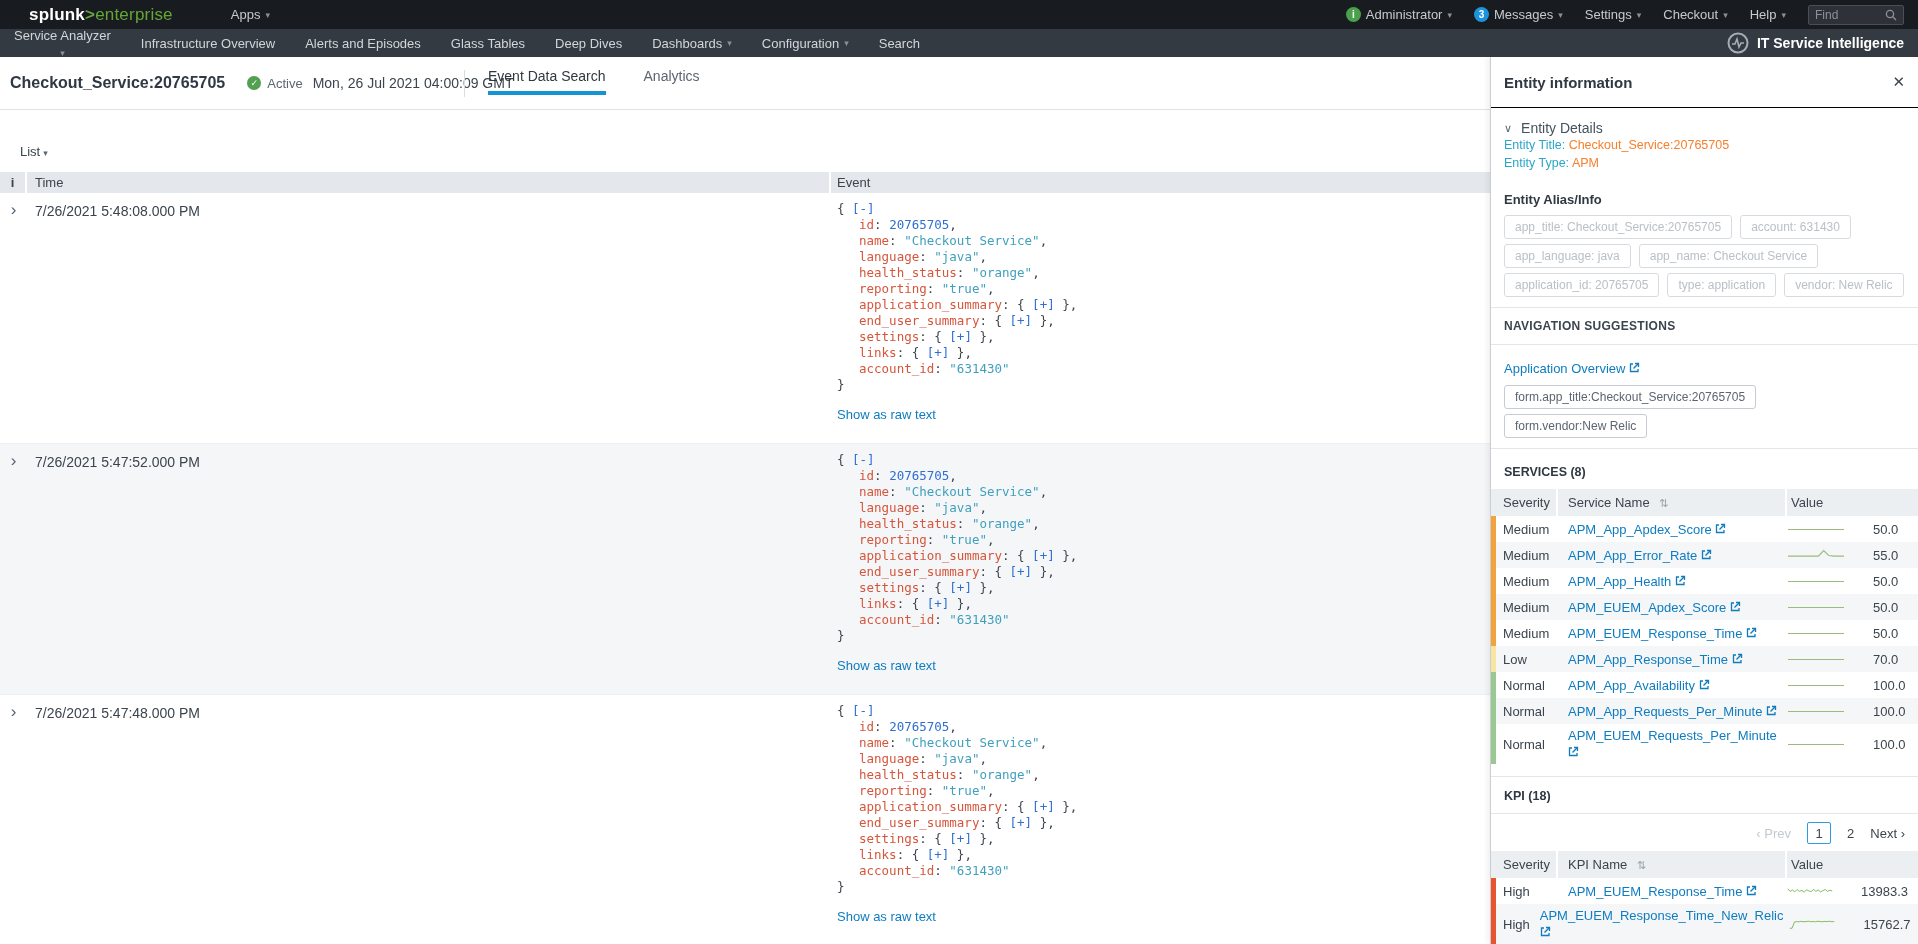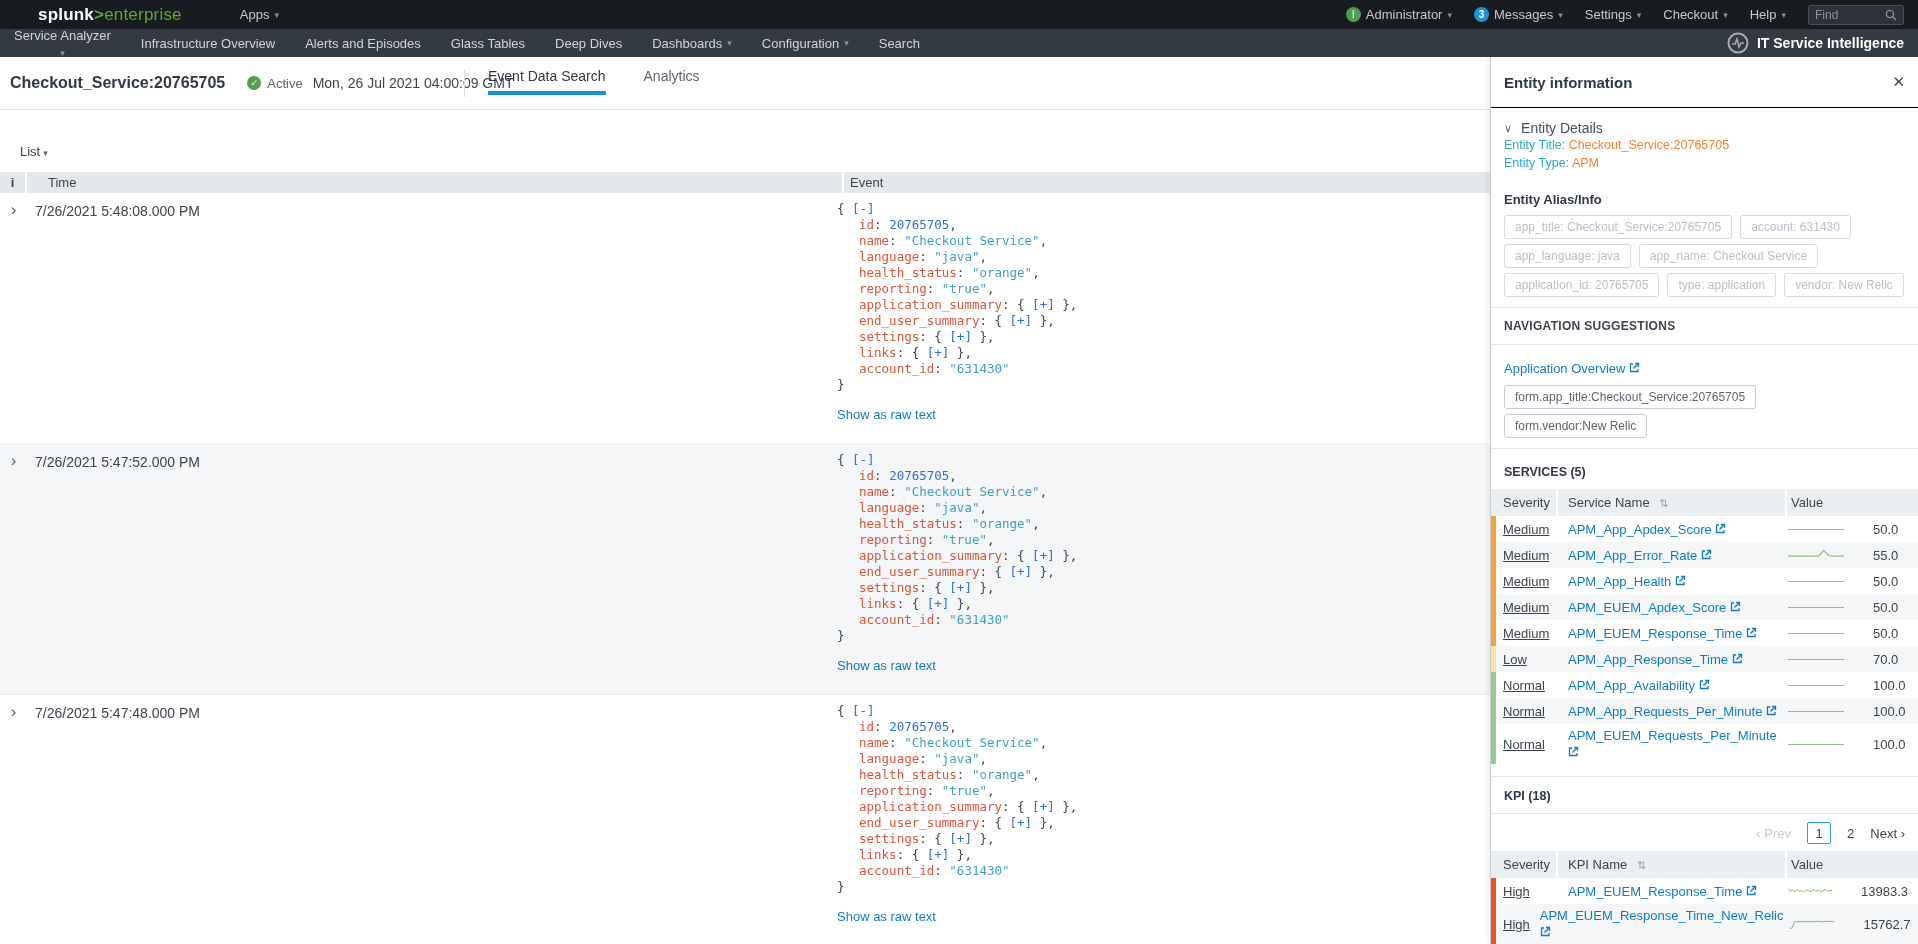--- a/index.html
+++ b/index.html
@@ -3,21 +3,21 @@
 <meta charset="utf-8">
 <style>
   * { margin:0; padding:0; box-sizing:border-box; }
   html,body { width:1918px; height:944px; overflow:hidden; background:#fff;
     font-family:"Liberation Sans", sans-serif; color:#3c444d; }
   .screen { position:relative; width:1918px; height:944px; }
 
   
   .nav1 { position:absolute; top:0; left:0; width:1918px; height:29px; background:#181b1f;
     display:flex; align-items:center; z-index:30; }
-  .logo { margin-left:38px; font-size:17px; letter-spacing:.2px; cursor:pointer; }
+  .logo { margin-left:29px; font-size:17px; letter-spacing:.2px; cursor:pointer; }
   .lg-splunk { color:#fff; font-weight:700; }
   .lg-gt { color:#65a637; font-weight:700; }
   .lg-ent { color:#65a637; font-weight:400; }
   .nav1-item { color:#c6cad0; font-size:13px; margin-left:58px; cursor:pointer; display:flex; align-items:center; gap:5px; }
   .nav1-right { margin-left:auto; display:flex; align-items:center; gap:22px; margin-right:14px; }
   .nav1-right .nav1-item { margin-left:0; }
   .caret { color:#8b9096; font-size:9px; }
   .badge-green { width:15px; height:15px; border-radius:50%; background:#4ba14b; color:#fff;
     font-size:10px; font-weight:700; display:inline-flex; align-items:center; justify-content:center; }
   .badge-blue { width:15px; height:15px; border-radius:50%; background:#1e93dd; color:#fff;
@@ -51,21 +51,21 @@
   .tab.active::after { content:""; position:absolute; left:0; right:0; bottom:-1px; height:4px; background:var(--accent); }
 
   
   .toolbar { position:absolute; top:110px; left:0; width:1490px; height:62px; background:#fff; }
   .list-dd { position:absolute; left:20px; top:34px; font-size:13px; color:#3c444d; cursor:pointer; }
   .list-dd .caret { color:#5c6570; margin-left:3px; }
 
   .event-table { position:absolute; top:172px; left:0; width:1490px; }
   .ev-head { height:21px; display:flex; align-items:center; background:#e4e7eb; font-size:13px; color:#3c444d; }
   .col-i { width:27px; text-align:center; font-weight:700; border-right:2px solid #fff; height:21px; line-height:21px; }
-  .col-time { width:804px; padding-left:8px; border-right:2px solid #fff; height:21px; line-height:21px;margin-left:13px; }
+  .col-time { width:804px; padding-left:8px; border-right:2px solid #fff; height:21px; line-height:21px; }
   .col-event { flex:1; padding-left:6px; }
   .ev-row { display:flex; min-height:238px; border-bottom:1px solid #eef0f2; background:#fff; }
   .ev-row:first-child { min-height:244px; }
   .ev-row.alt { background:#f5f6f8; }
   .cell-i { width:27px; padding-top:8px; text-align:center; }
   .expand-chev { font-size:17px; line-height:14px; color:#53616f; cursor:pointer; display:inline-block; }
   .cell-time { width:804px; padding:10px 0 0 8px; font-size:14px; color:#3c444d; }
   .cell-event { flex:1; padding:8px 0 20px 6px; }
   .json { font-family:"DejaVu Sans Mono", monospace; font-size:12.5px; line-height:16px; }
   .json-line.ind { padding-left:22px; }
@@ -109,21 +109,21 @@
   .th:last-child { border-right:none; }
   .th-sev { width:67px; padding-left:12px; }
   .th-name { flex:1; padding-left:10px; }
   .th-val { width:131px; padding-left:4px; }
   .sort-active { color:#2d9ce5; font-size:10px; margin-left:6px; }
   .sort-both { color:#9aa3ab; font-size:11px; margin-left:6px; }
   .tbl-row { display:flex; align-items:center; min-height:26px; padding:3px 0; font-size:13px;
     color:#3c444d; position:relative; background:#fff; }
   .tbl-row.alt { background:#f4f6f8; }
   .sev-bar { position:absolute; left:0; top:0; bottom:0; width:5px; }
-  .td-sev { width:67px; padding-left:12px;text-decoration:underline; }
+  .td-sev { width:67px; padding-left:12px; }
   .td-name { flex:1; padding:0 6px 0 10px; line-height:17px; }
   .td-name a { color:var(--link); text-decoration:none; cursor:pointer; }
   .td-val { width:131px; display:flex; align-items:center; gap:6px; padding-right:10px; }
   .td-val .num { font-size:13px; color:#3c444d;margin-left:22px; }
 
   .pagination { display:flex; justify-content:flex-end; align-items:center; gap:16px;
     margin:8px 13px 0; font-size:13px; }
   .pg-prev { color:#c3c9cf; cursor:default; }
   .pg-page { color:#3c444d; cursor:pointer; }
   .pg-page.active { width:24px; height:22px; border:1px solid #2d9ce5; display:inline-flex;
@@ -344,21 +344,21 @@
               <line x1="4.5" y1="6.5" x2="9.2" y2="1.8" stroke="currentColor" stroke-width="1.3"></line>
             </svg></span>
       </span>
     </div>
     <div class="pills" id="nav-pills">
         <span class="pill dark">form.app_title:Checkout_Service:20765705</span>
         <span class="pill dark">form.vendor:New Relic</span>
       </div>
 
     <div class="div mt10"></div>
-    <div class="svc-h">SERVICES (5)</div>
+    <div class="svc-h">SERVICES (8)</div>
 
     <div class="tbl-head">
       <div class="th th-sev">
         <span>Severity</span>
         <span class="sort-active">▾</span>
       </div>
       <div class="th th-name">
         <span>Service Name</span>
         <span class="sort-both">⇅</span>
       </div>

